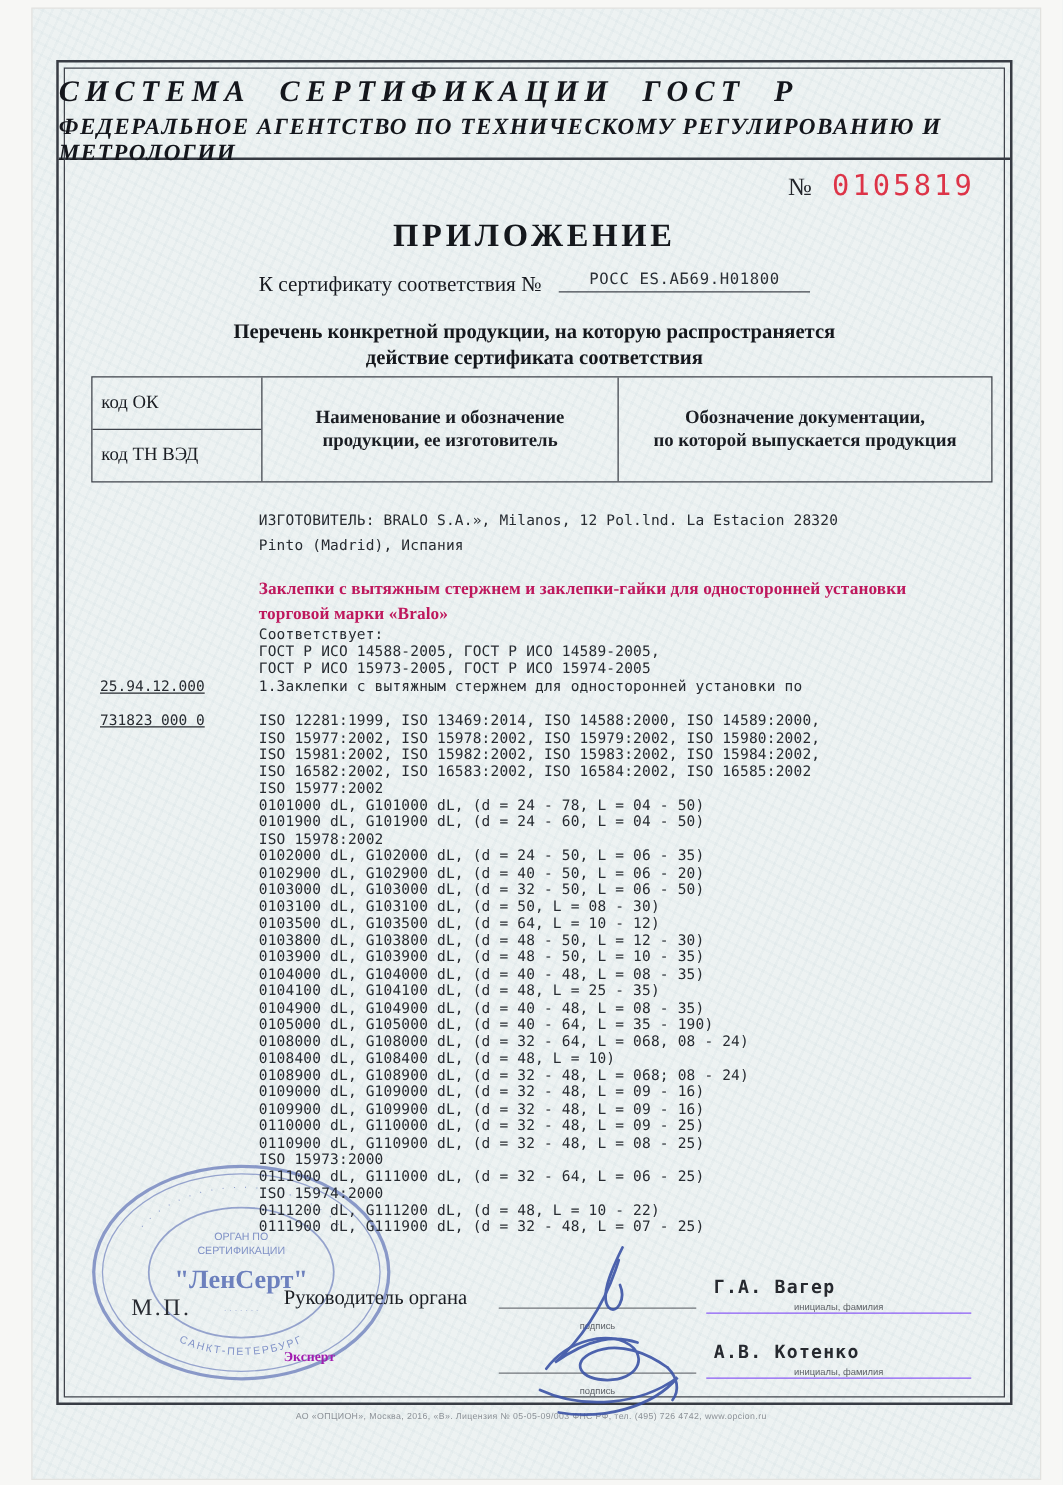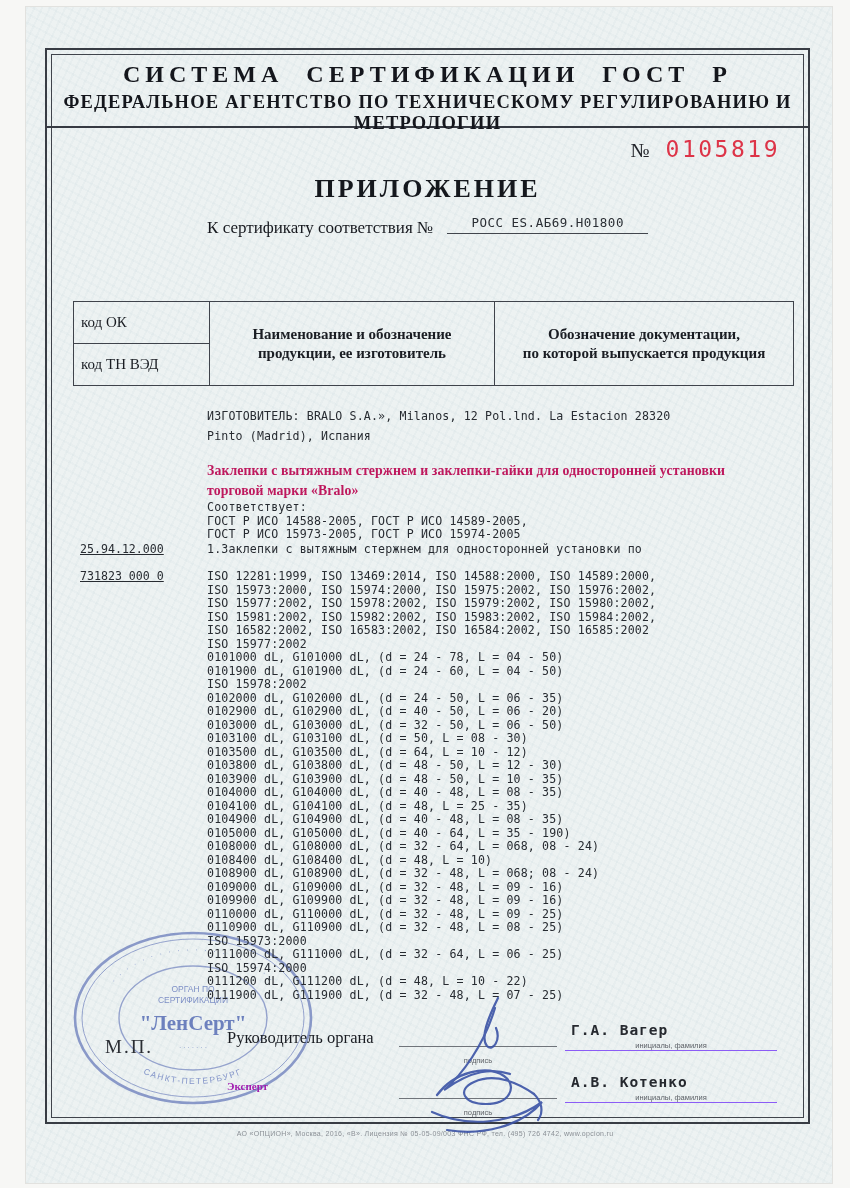--- a/index.html
+++ b/index.html
@@ -8,21 +8,21 @@
   .paper{position:absolute;left:26px;top:7px;right:18px;bottom:5px;
     background:
       repeating-linear-gradient(115deg, rgba(120,160,175,.05) 0 2px, rgba(0,0,0,0) 2px 7px),
       repeating-linear-gradient(28deg, rgba(120,160,175,.045) 0 2px, rgba(0,0,0,0) 2px 8px),
       #edf2f2;
     box-shadow:0 0 0 1px #e2e2df;}
   .frame{position:absolute;left:45px;top:48px;width:761px;height:1072px;
     border:2.5px solid #383c44;}
   .frame::before{content:"";position:absolute;inset:4px;border:1.2px solid #40444c;pointer-events:none;}
   
-  .hdr{position:absolute;top:0;left:0;right:0;height:76px;border-bottom:2px solid #363a42;text-align:center;}
+  .hdr{position:absolute;top:0;left:0;right:0;height:76px;border-bottom:2px solid #363a42;text-align:left;font-style:italic;}
   .hdr .t1{margin-top:11px;font-size:24px;font-weight:bold;letter-spacing:5px;word-spacing:12px;color:#14161c;}
   .hdr .t2{margin-top:4px;font-size:18.5px;font-weight:bold;letter-spacing:1.2px;color:#14161c;}
   
   .numrow{position:absolute;top:86px;right:28px;white-space:nowrap;}
   .numrow .pref{font-size:20px;color:#23252b;}
   .numrow .val{font-family:"DejaVu Sans Mono",monospace;font-size:23px;letter-spacing:2.5px;color:#dd3448;margin-left:12px;}
   
   .apx-title{position:absolute;top:124px;left:0;right:0;text-align:center;
     font-size:26px;font-weight:bold;letter-spacing:3px;color:#15181d;}
   .certrow{position:absolute;top:168px;left:0;right:0;text-align:center;font-size:17px;color:#16181e;}
@@ -86,20 +86,24 @@
     <span class="val">0105819</span>
   </div>
 
   <div class="apx-title">ПРИЛОЖЕНИЕ</div>
 
   <div class="certrow">
     <span>К сертификату соответствия №</span>
     <span class="certval">РОСС ES.АБ69.Н01800</span>
   </div>
 
+  <div class="subtitle">
+    <div>Перечень конкретной продукции,  на которую распространяется</div>
+    <div>действие сертификата соответствия</div>
+  </div>
 
   <div class="tbl">
     <div class="c1">
       <div class="half top">код ОК</div>
       <div class="half">код ТН ВЭД</div>
     </div>
     <div class="c2">
       <div>Наименование и обозначение</div>
       <div>продукции, ее изготовитель</div>
     </div>
@@ -138,24 +142,20 @@
         <span class="code"></span>
         <span class="txt">ГОСТ Р ИСО 15973-2005, ГОСТ Р ИСО 15974-2005</span>
       </div>
       <div class="bline m">
         <span class="code">25.94.12.000</span>
         <span class="txt">1.Заклепки с вытяжным стержнем для односторонней установки по</span>
       </div>
       <div class="bline m" style="margin-top: 13px;">
         <span class="code">731823 000 0</span>
         <span class="txt">ISO 12281:1999, ISO 13469:2014, ISO 14588:2000, ISO 14589:2000,</span>
-      </div>
-      <div class="bline m">
-        <span class="code"></span>
-        <span class="txt">ISO 15973:2000, ISO 15974:2000, ISO 15975:2002, ISO 15976:2002,</span>
       </div>
       <div class="bline m">
         <span class="code"></span>
         <span class="txt">ISO 15977:2002, ISO 15978:2002, ISO 15979:2002, ISO 15980:2002,</span>
       </div>
       <div class="bline m">
         <span class="code"></span>
         <span class="txt">ISO 15981:2002, ISO 15982:2002, ISO 15983:2002, ISO 15984:2002,</span>
       </div>
       <div class="bline m">

